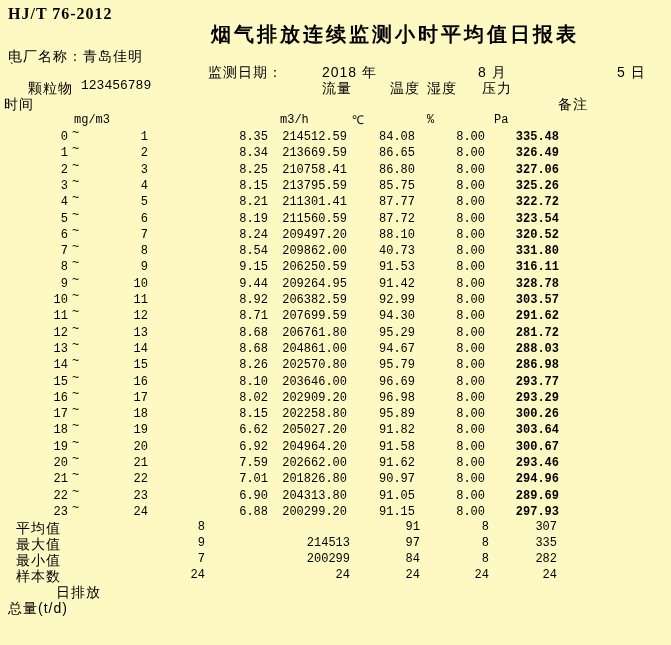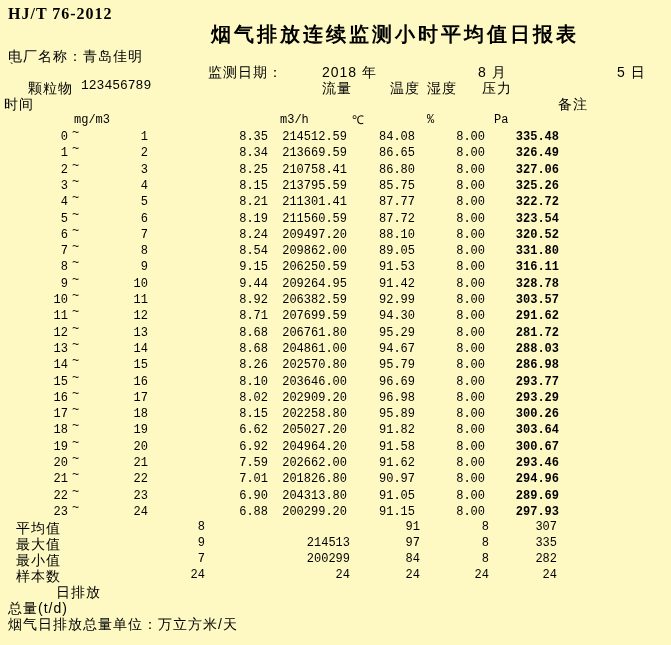--- a/index.html
+++ b/index.html
@@ -141,21 +141,21 @@
         <span class="cell num c-temp">88.10</span>
         <span class="cell num c-hum">8.00</span>
         <span class="cell num c-press">320.52</span>
         <span class="tilde">~</span>
       </div>
       <div class="row" style="top: 244px;">
         <span class="cell num c-from">7</span>
         <span class="cell num c-to">8</span>
         <span class="cell num c-dust">8.54</span>
         <span class="cell num c-flow">209862.00</span>
-        <span class="cell num c-temp">89.05</span>
+        <span class="cell num c-temp">40.73</span>
         <span class="cell num c-hum">8.00</span>
         <span class="cell num c-press">331.80</span>
         <span class="tilde">~</span>
       </div>
       <div class="row" style="top: 260px;">
         <span class="cell num c-from">8</span>
         <span class="cell num c-to">9</span>
         <span class="cell num c-dust">9.15</span>
         <span class="cell num c-flow">206250.59</span>
         <span class="cell num c-temp">91.53</span>
@@ -344,15 +344,14 @@
         <span class="cell num s1">24</span>
         <span class="cell num s2">24</span>
         <span class="cell num s3">24</span>
         <span class="cell num s4">24</span>
         <span class="cell num s5">24</span>
       </div>
     </div>
 
   <div class="abs cjk" style="left:8px;top:584px;margin-left:48px;">日排放</div>
   <div class="abs cjk" style="left:8px;top:600px;">总量(t/d)</div>
-  <div class="abs cjk" style="left:8px;top:616px;">烟气日排放总量单位：万立方米/天</div>
 
 </div>
 
 </body></html>

